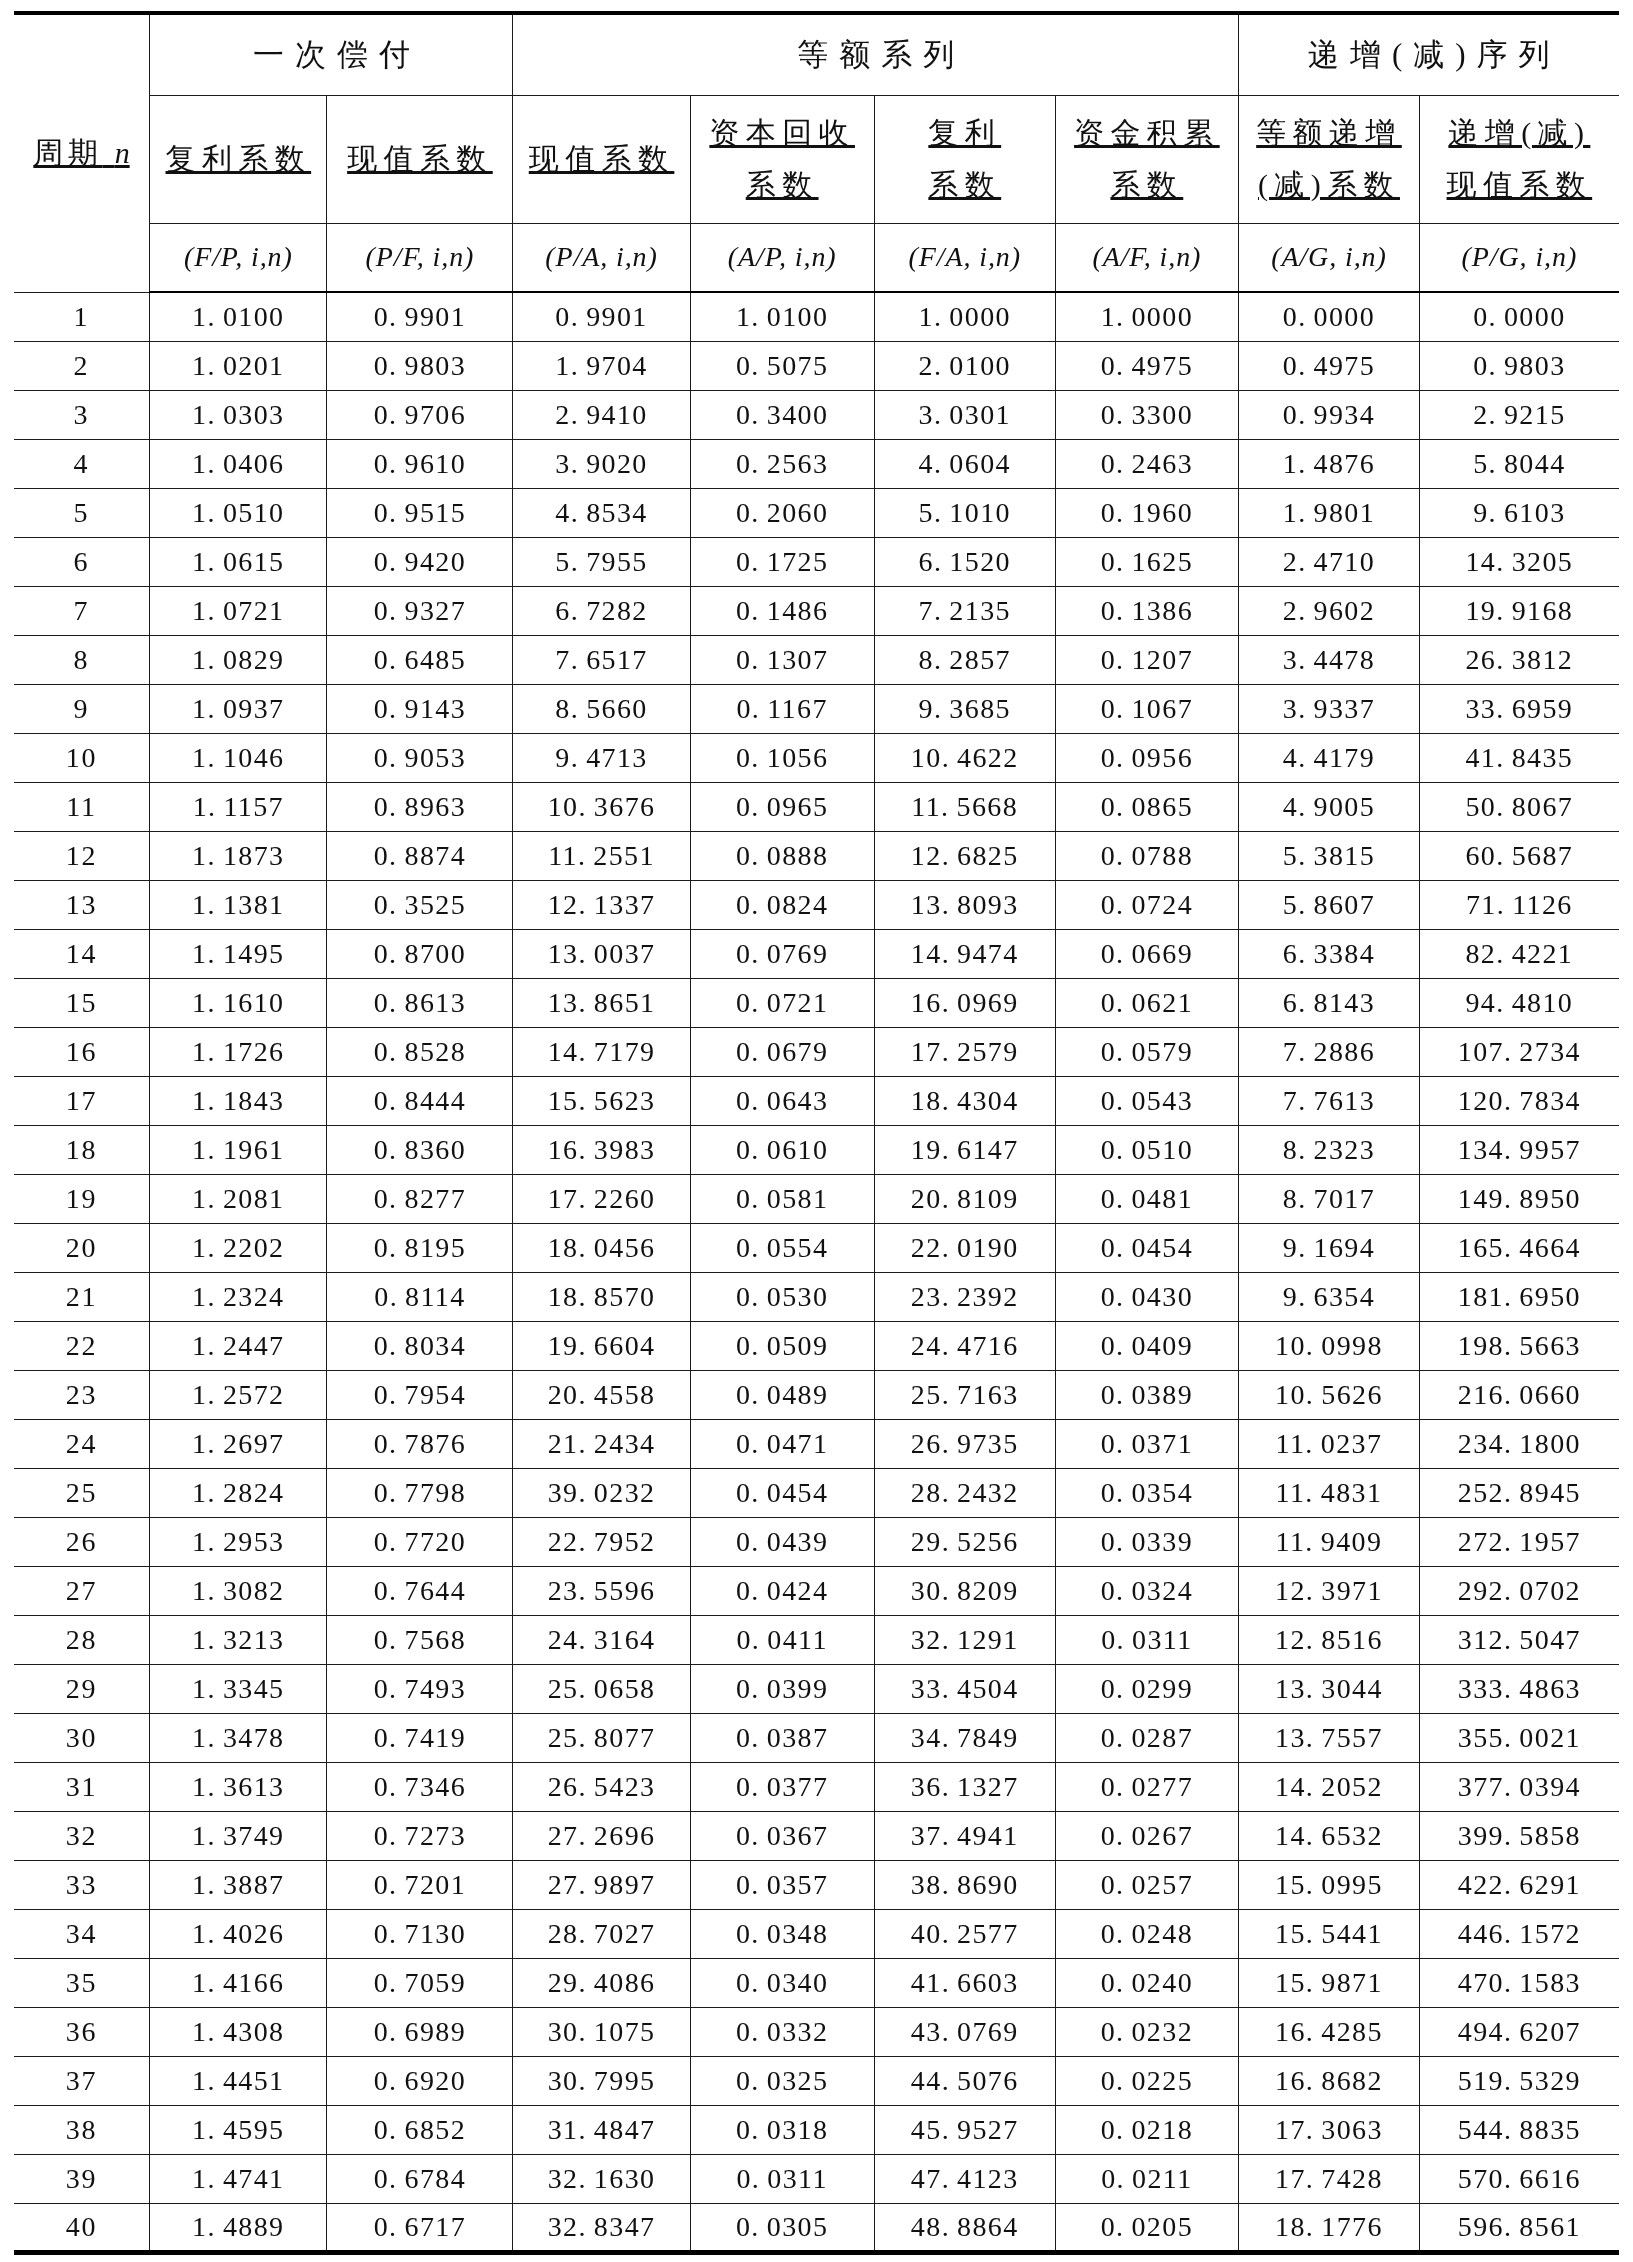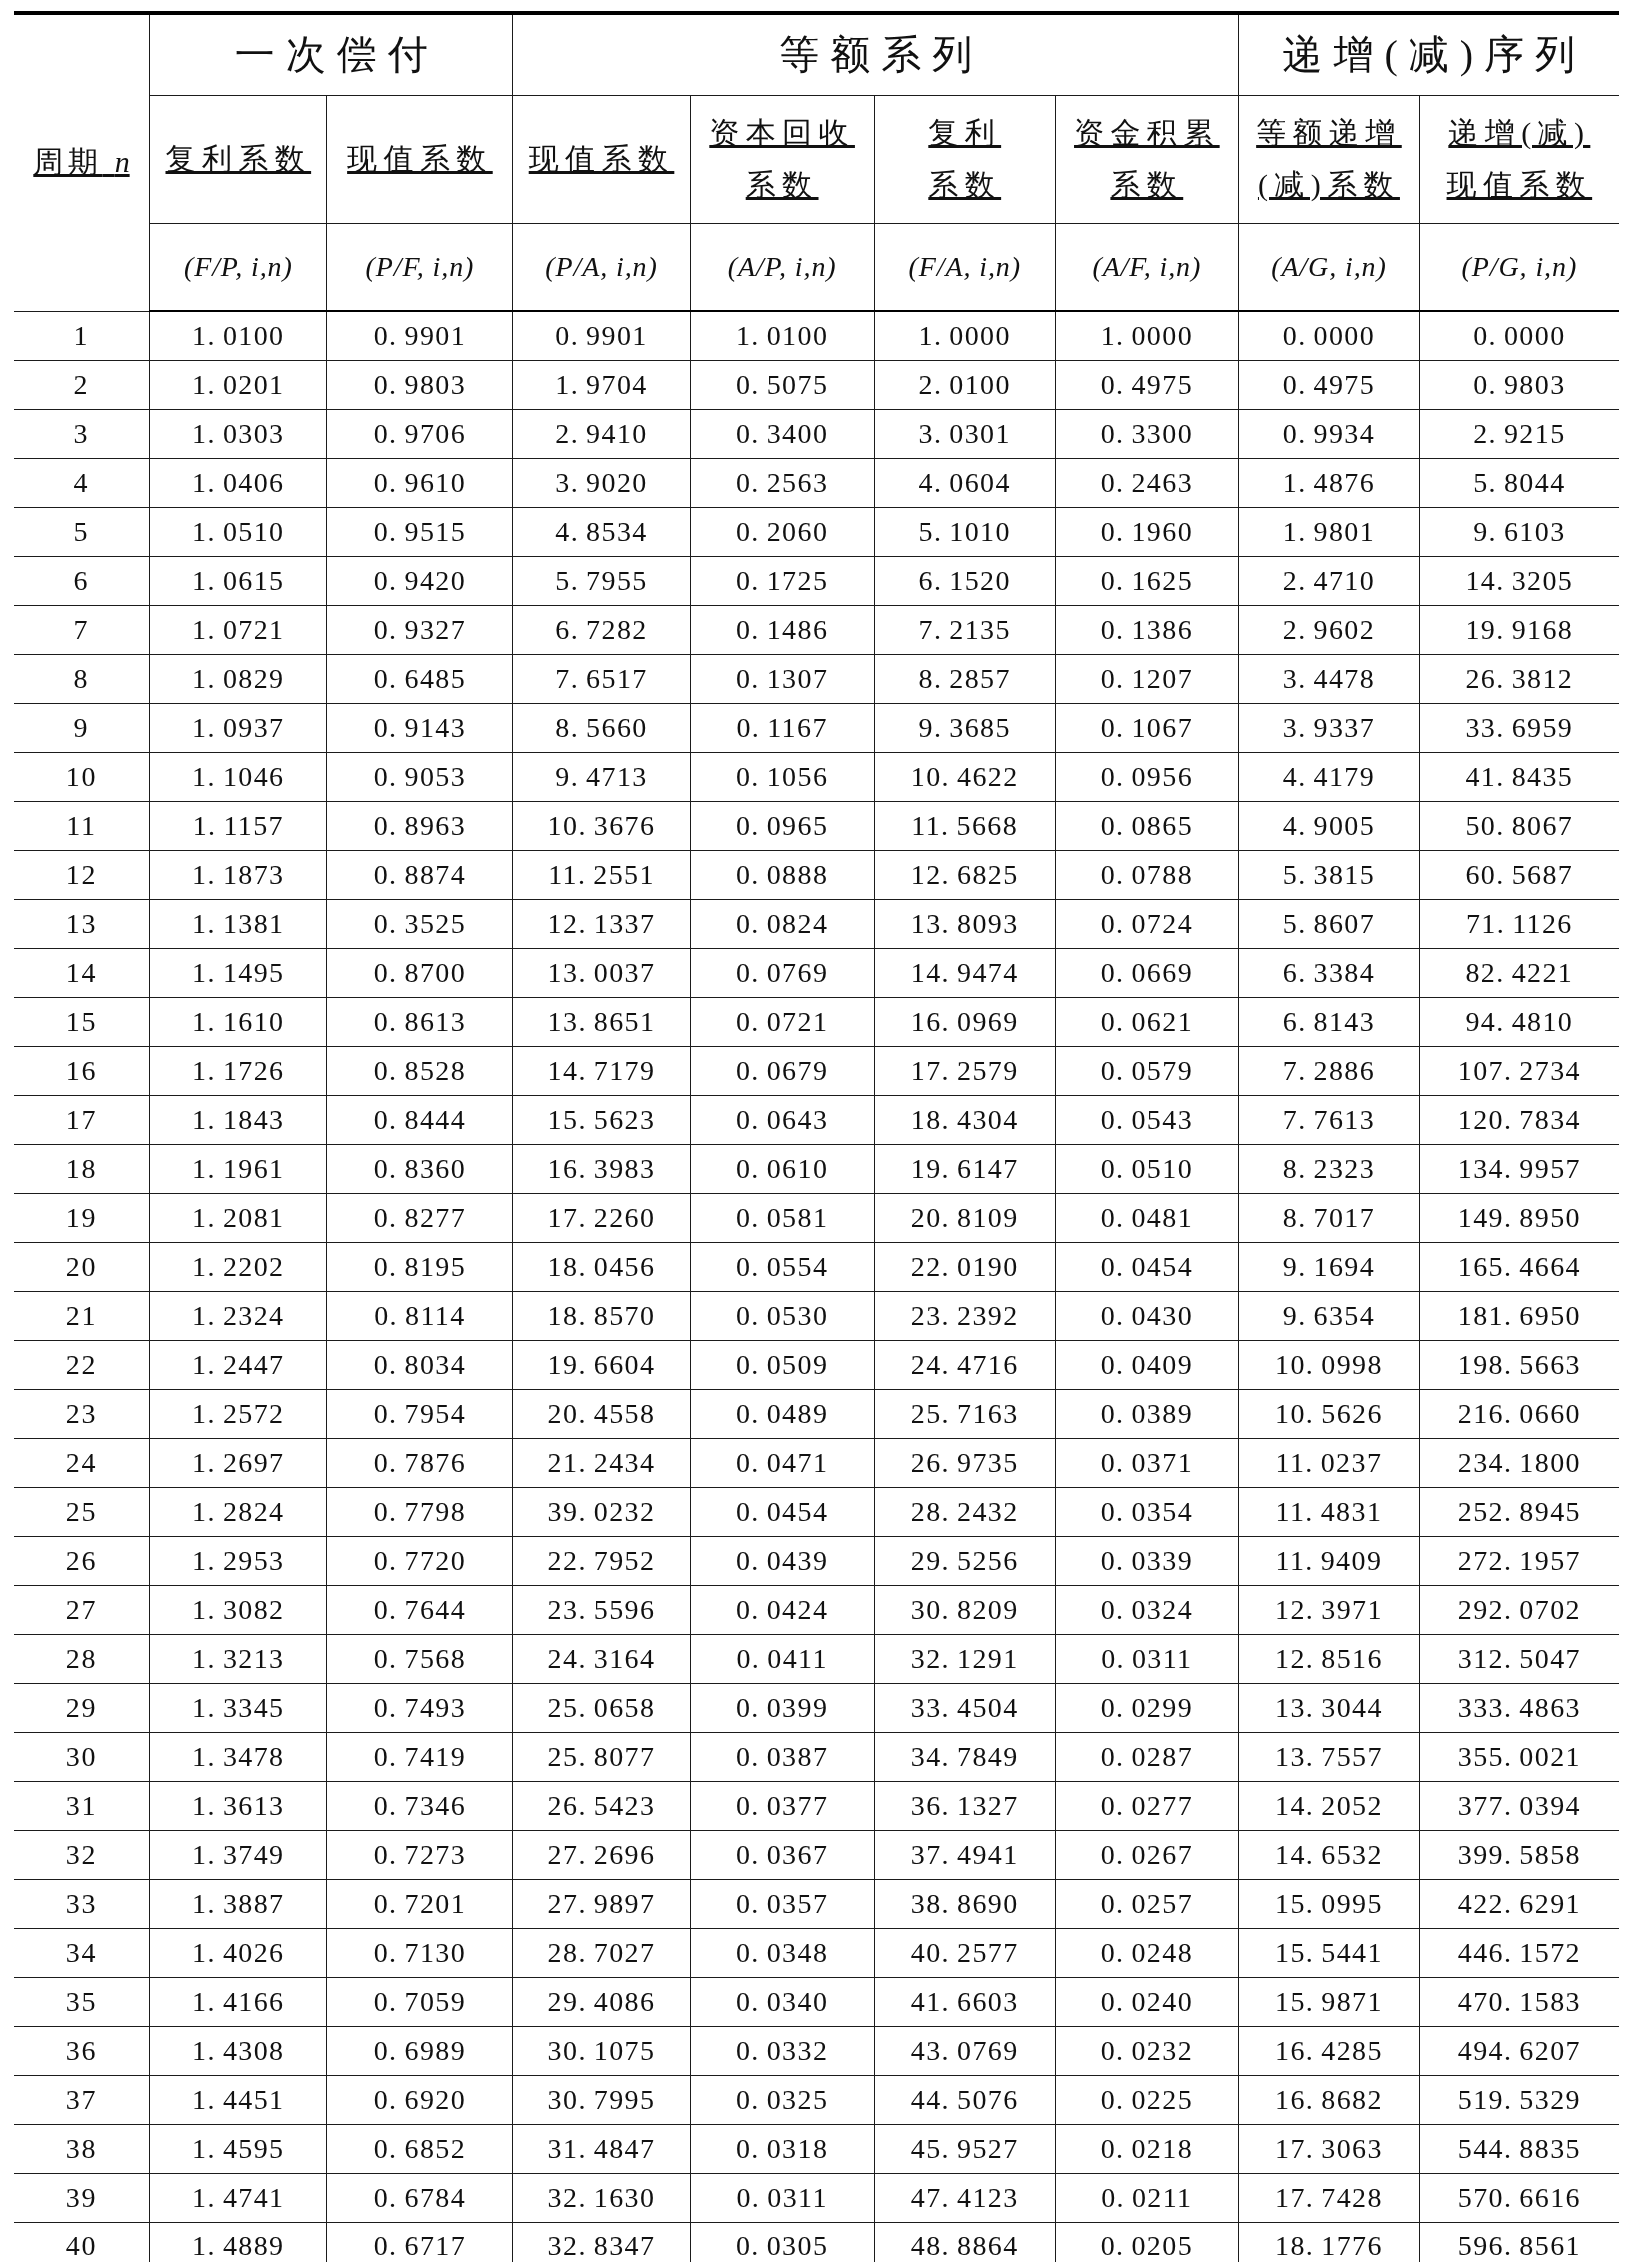--- a/index.html
+++ b/index.html
@@ -31,34 +31,34 @@
     vertical-align: middle;
     font-weight: normal;
     padding: 0;
   }
   
   tr > *:first-child { border-left: none; }
   tr > *:last-child  { border-right: none; }
 
   tr.group-row   { height: 82px; }
   tr.name-row    { height: 128px; text-decoration: underline; }
-  tr.formula-row { height: 88px; }
+  tr.formula-row { height: 69px; }
   tbody tr       { height: 49px; }
 
   tr.formula-row > th { border-bottom: 2.7px solid #000000; }
 
   .period-th {
     font-size: 30px;
     letter-spacing: 4.6px;
     text-decoration: underline;
   }
   .period-th .var { font-style: italic; letter-spacing: 0; }
 
   .group-th {
-    font-size: 40px;
+    font-size: 31px;
     letter-spacing: 11px;
     text-indent: 11px;
   }
   .name-th {
     font-size: 30px;
     letter-spacing: 6.4px;
     line-height: 1.75;
     white-space: pre-line;
   }
   .formula-th {

